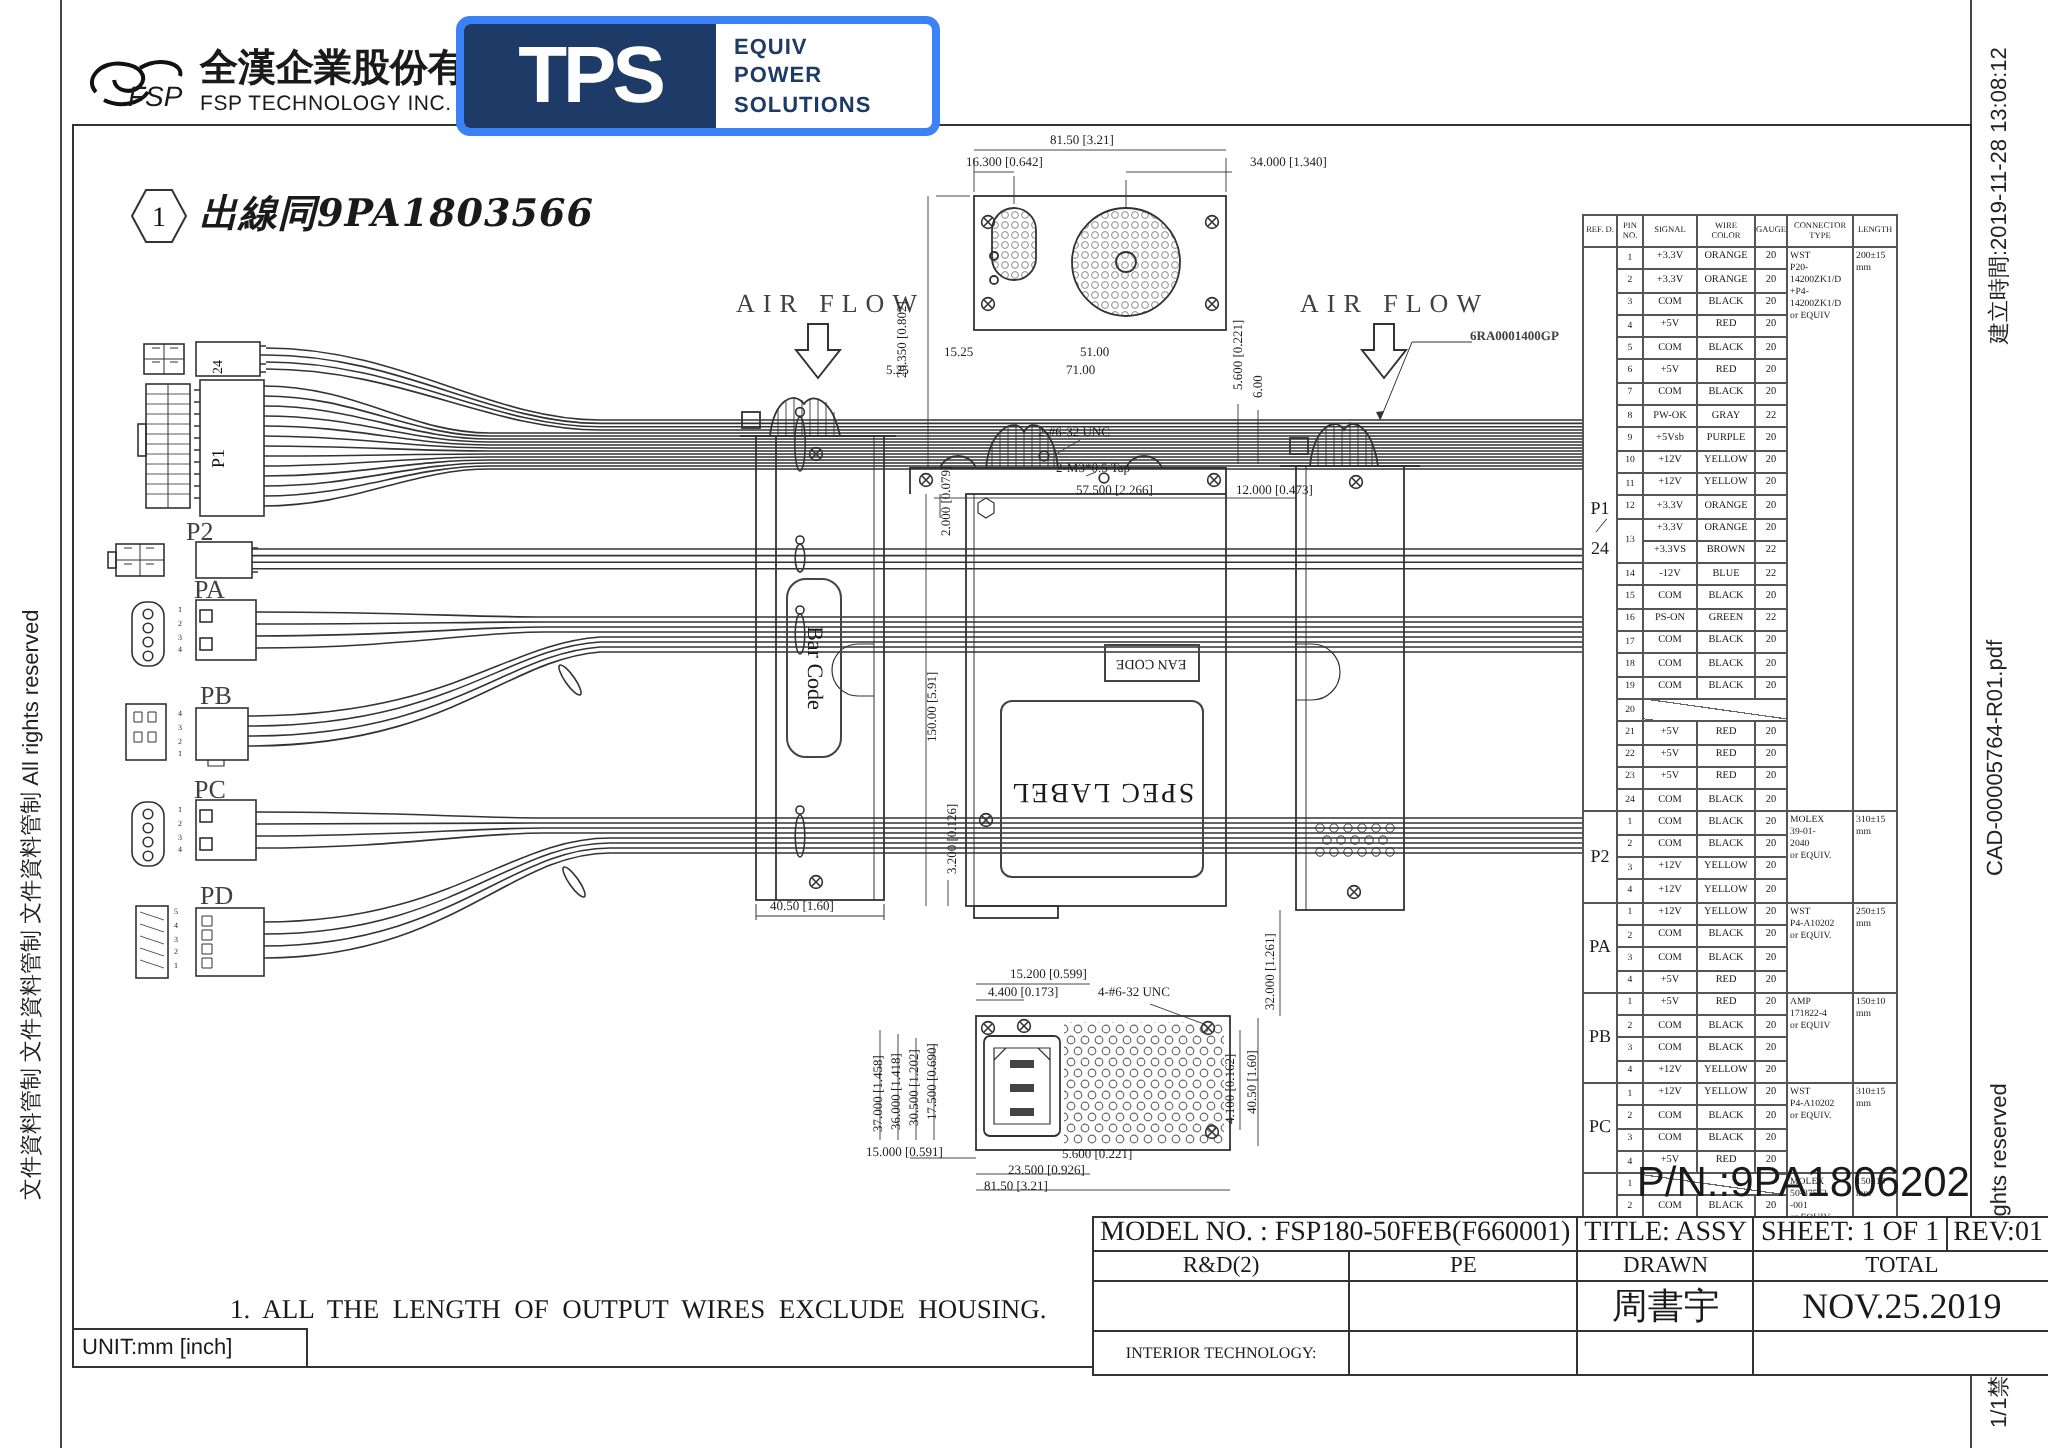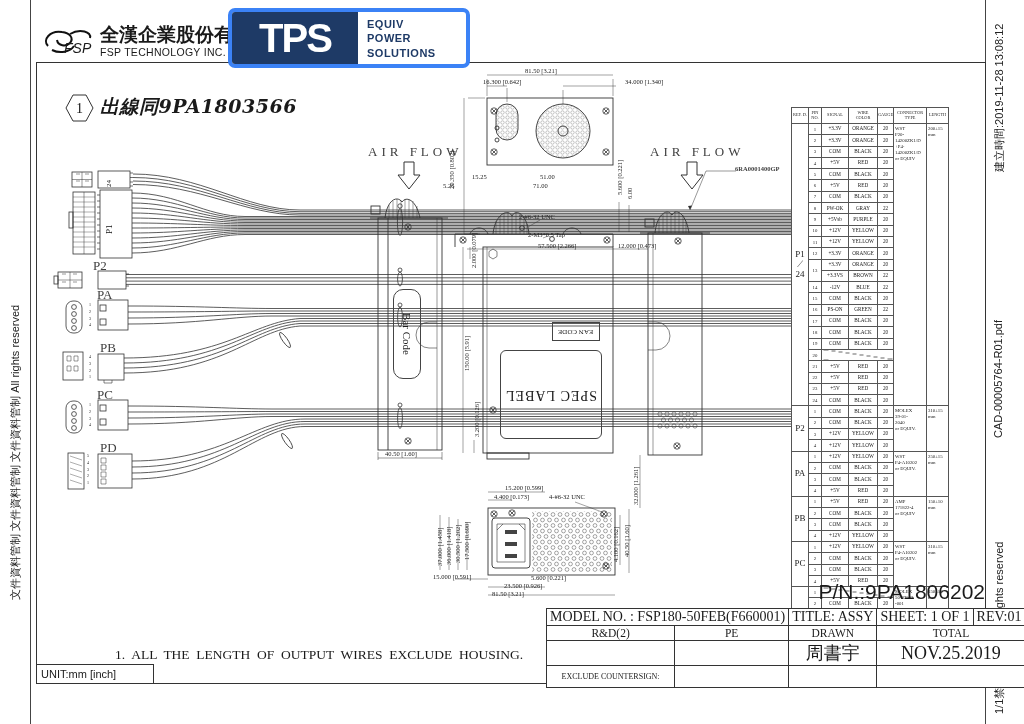--- a/index.html
+++ b/index.html
@@ -786,21 +786,21 @@
       <td>DRAWN</td>
       <td colspan="2">TOTAL</td>
     </tr>
     <tr class="tb-r3">
       <td></td>
       <td></td>
       <td>周書宇</td>
       <td colspan="2">NOV.25.2019</td>
     </tr>
     <tr class="tb-r4">
-      <td>EXCLUDE COUNTERSIGN:</td>
+      <td>INTERIOR TECHNOLOGY:</td>
       <td></td>
       <td></td>
       <td colspan="2"></td>
     </tr>
   </tbody>
     </table>
 
   <div class="abs" id="note-block">
     <div>1.  ALL  THE  LENGTH  OF  OUTPUT  WIRES  EXCLUDE  HOUSING.</div>
     

